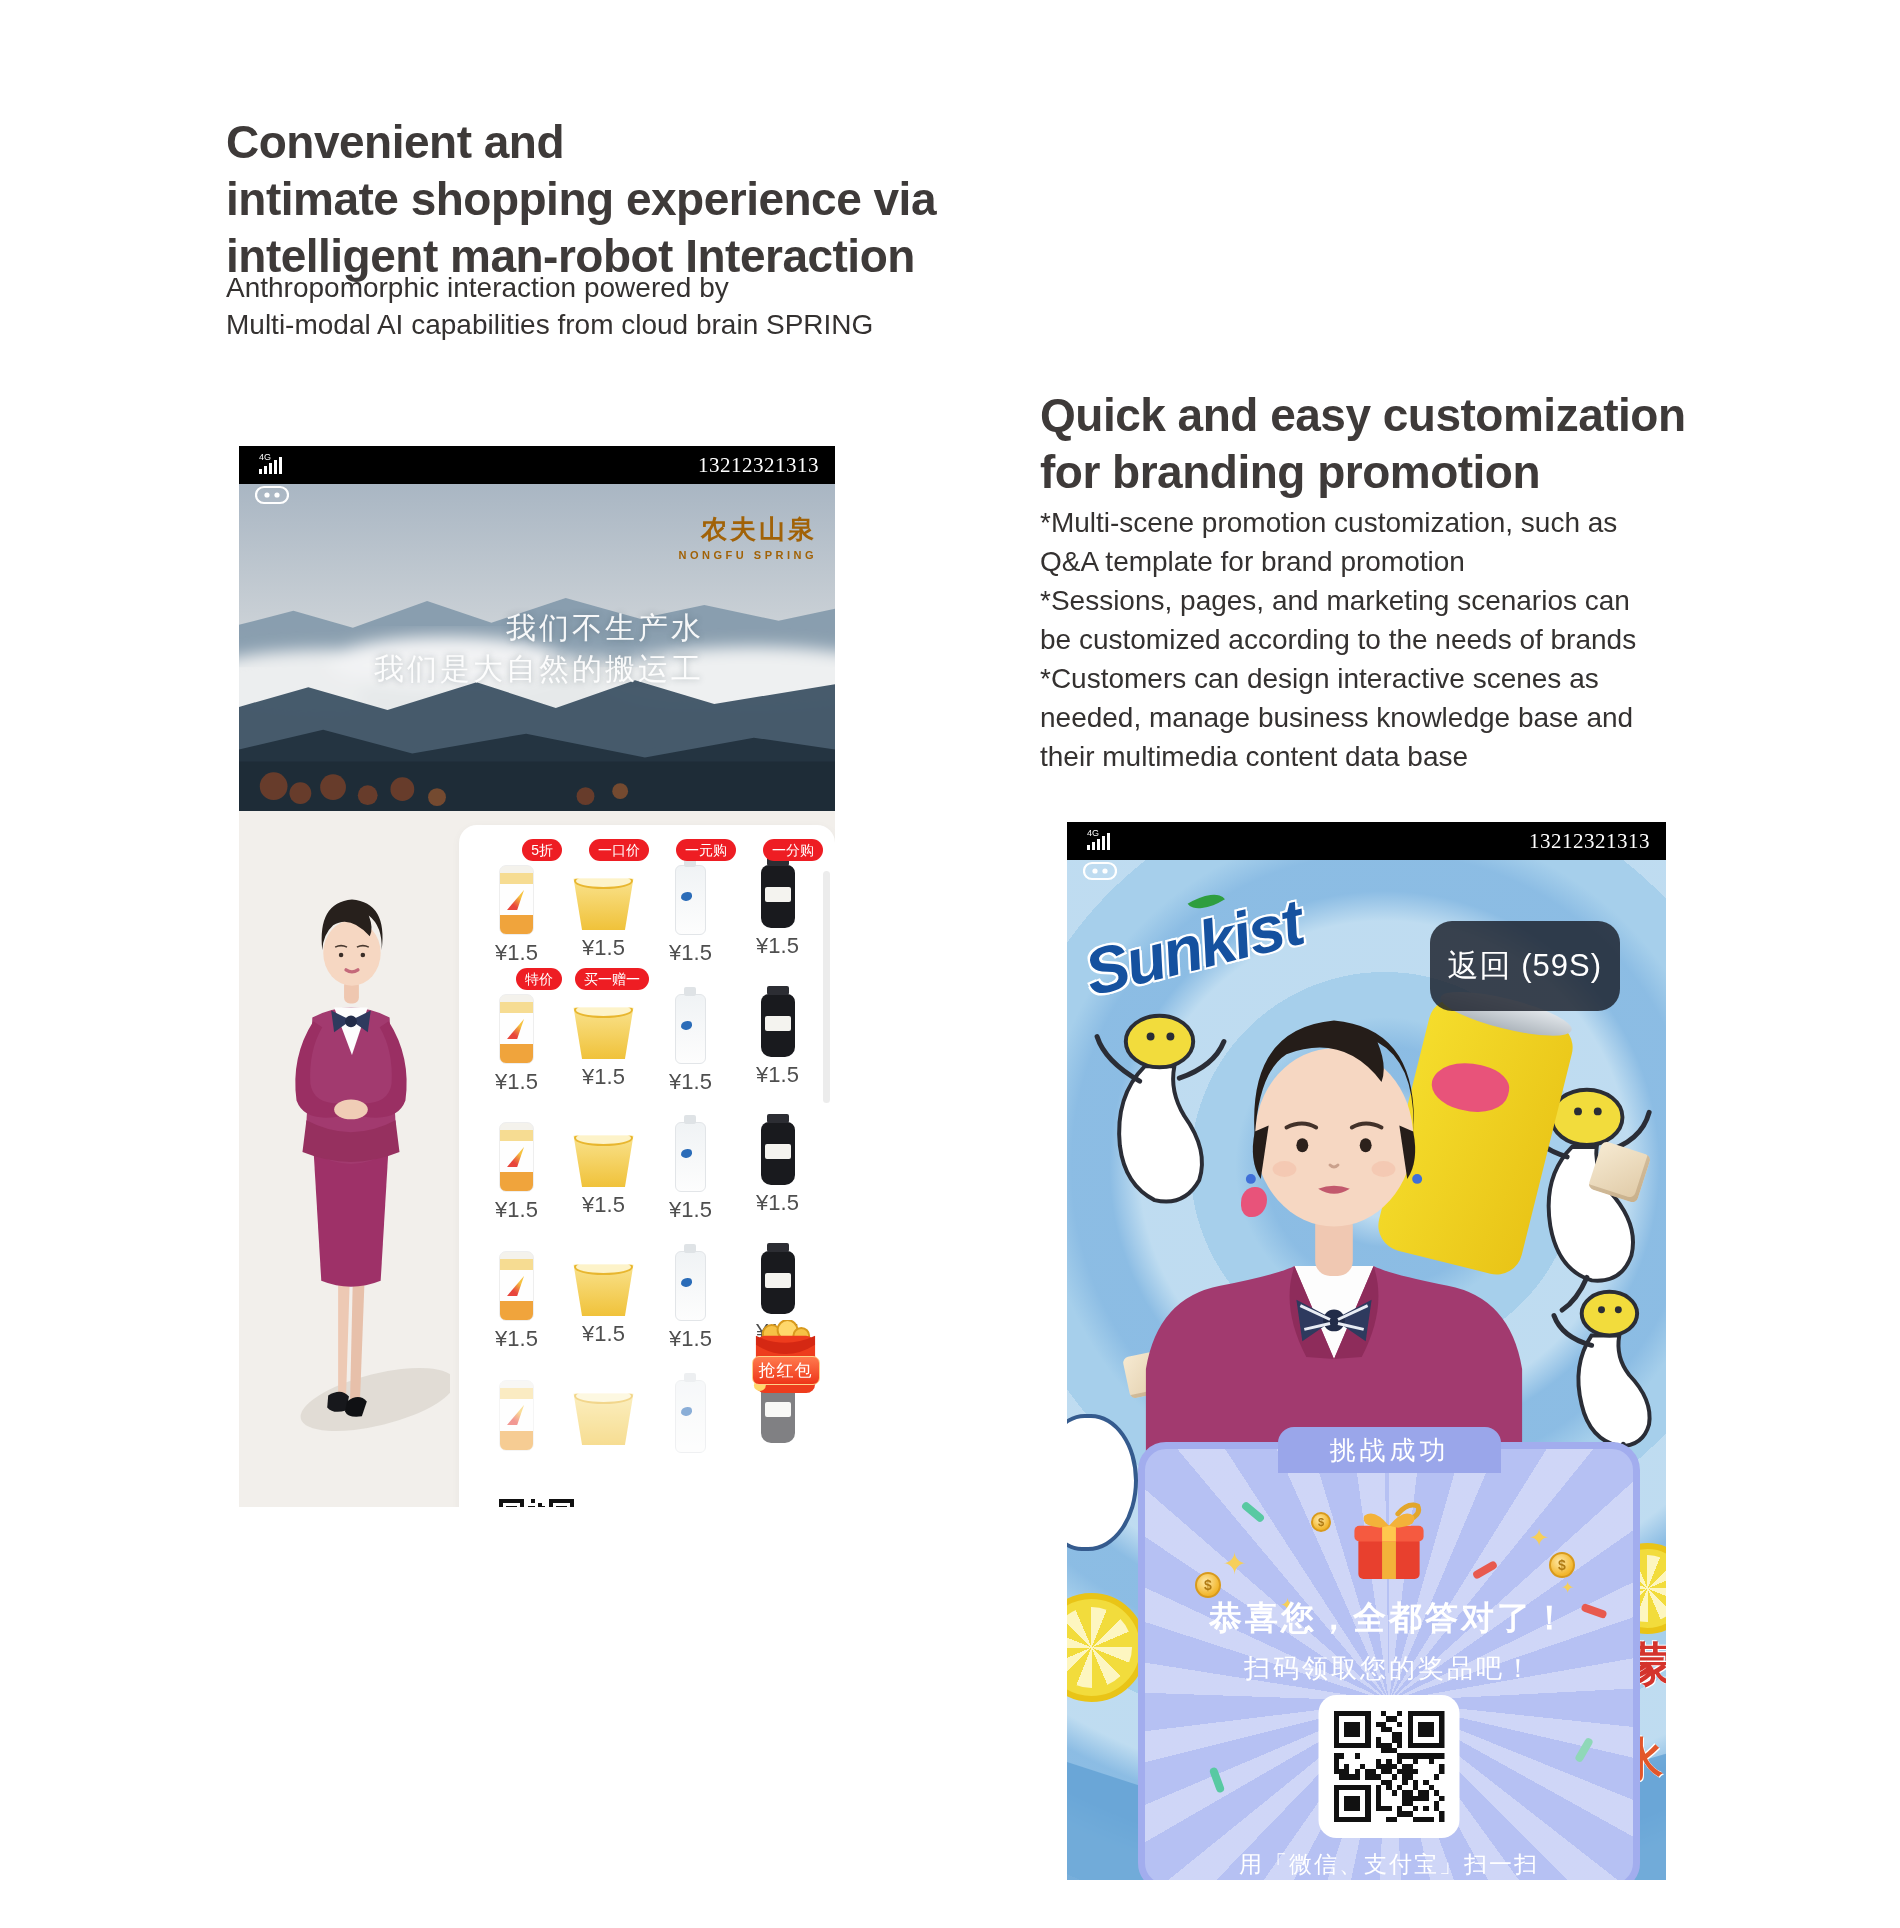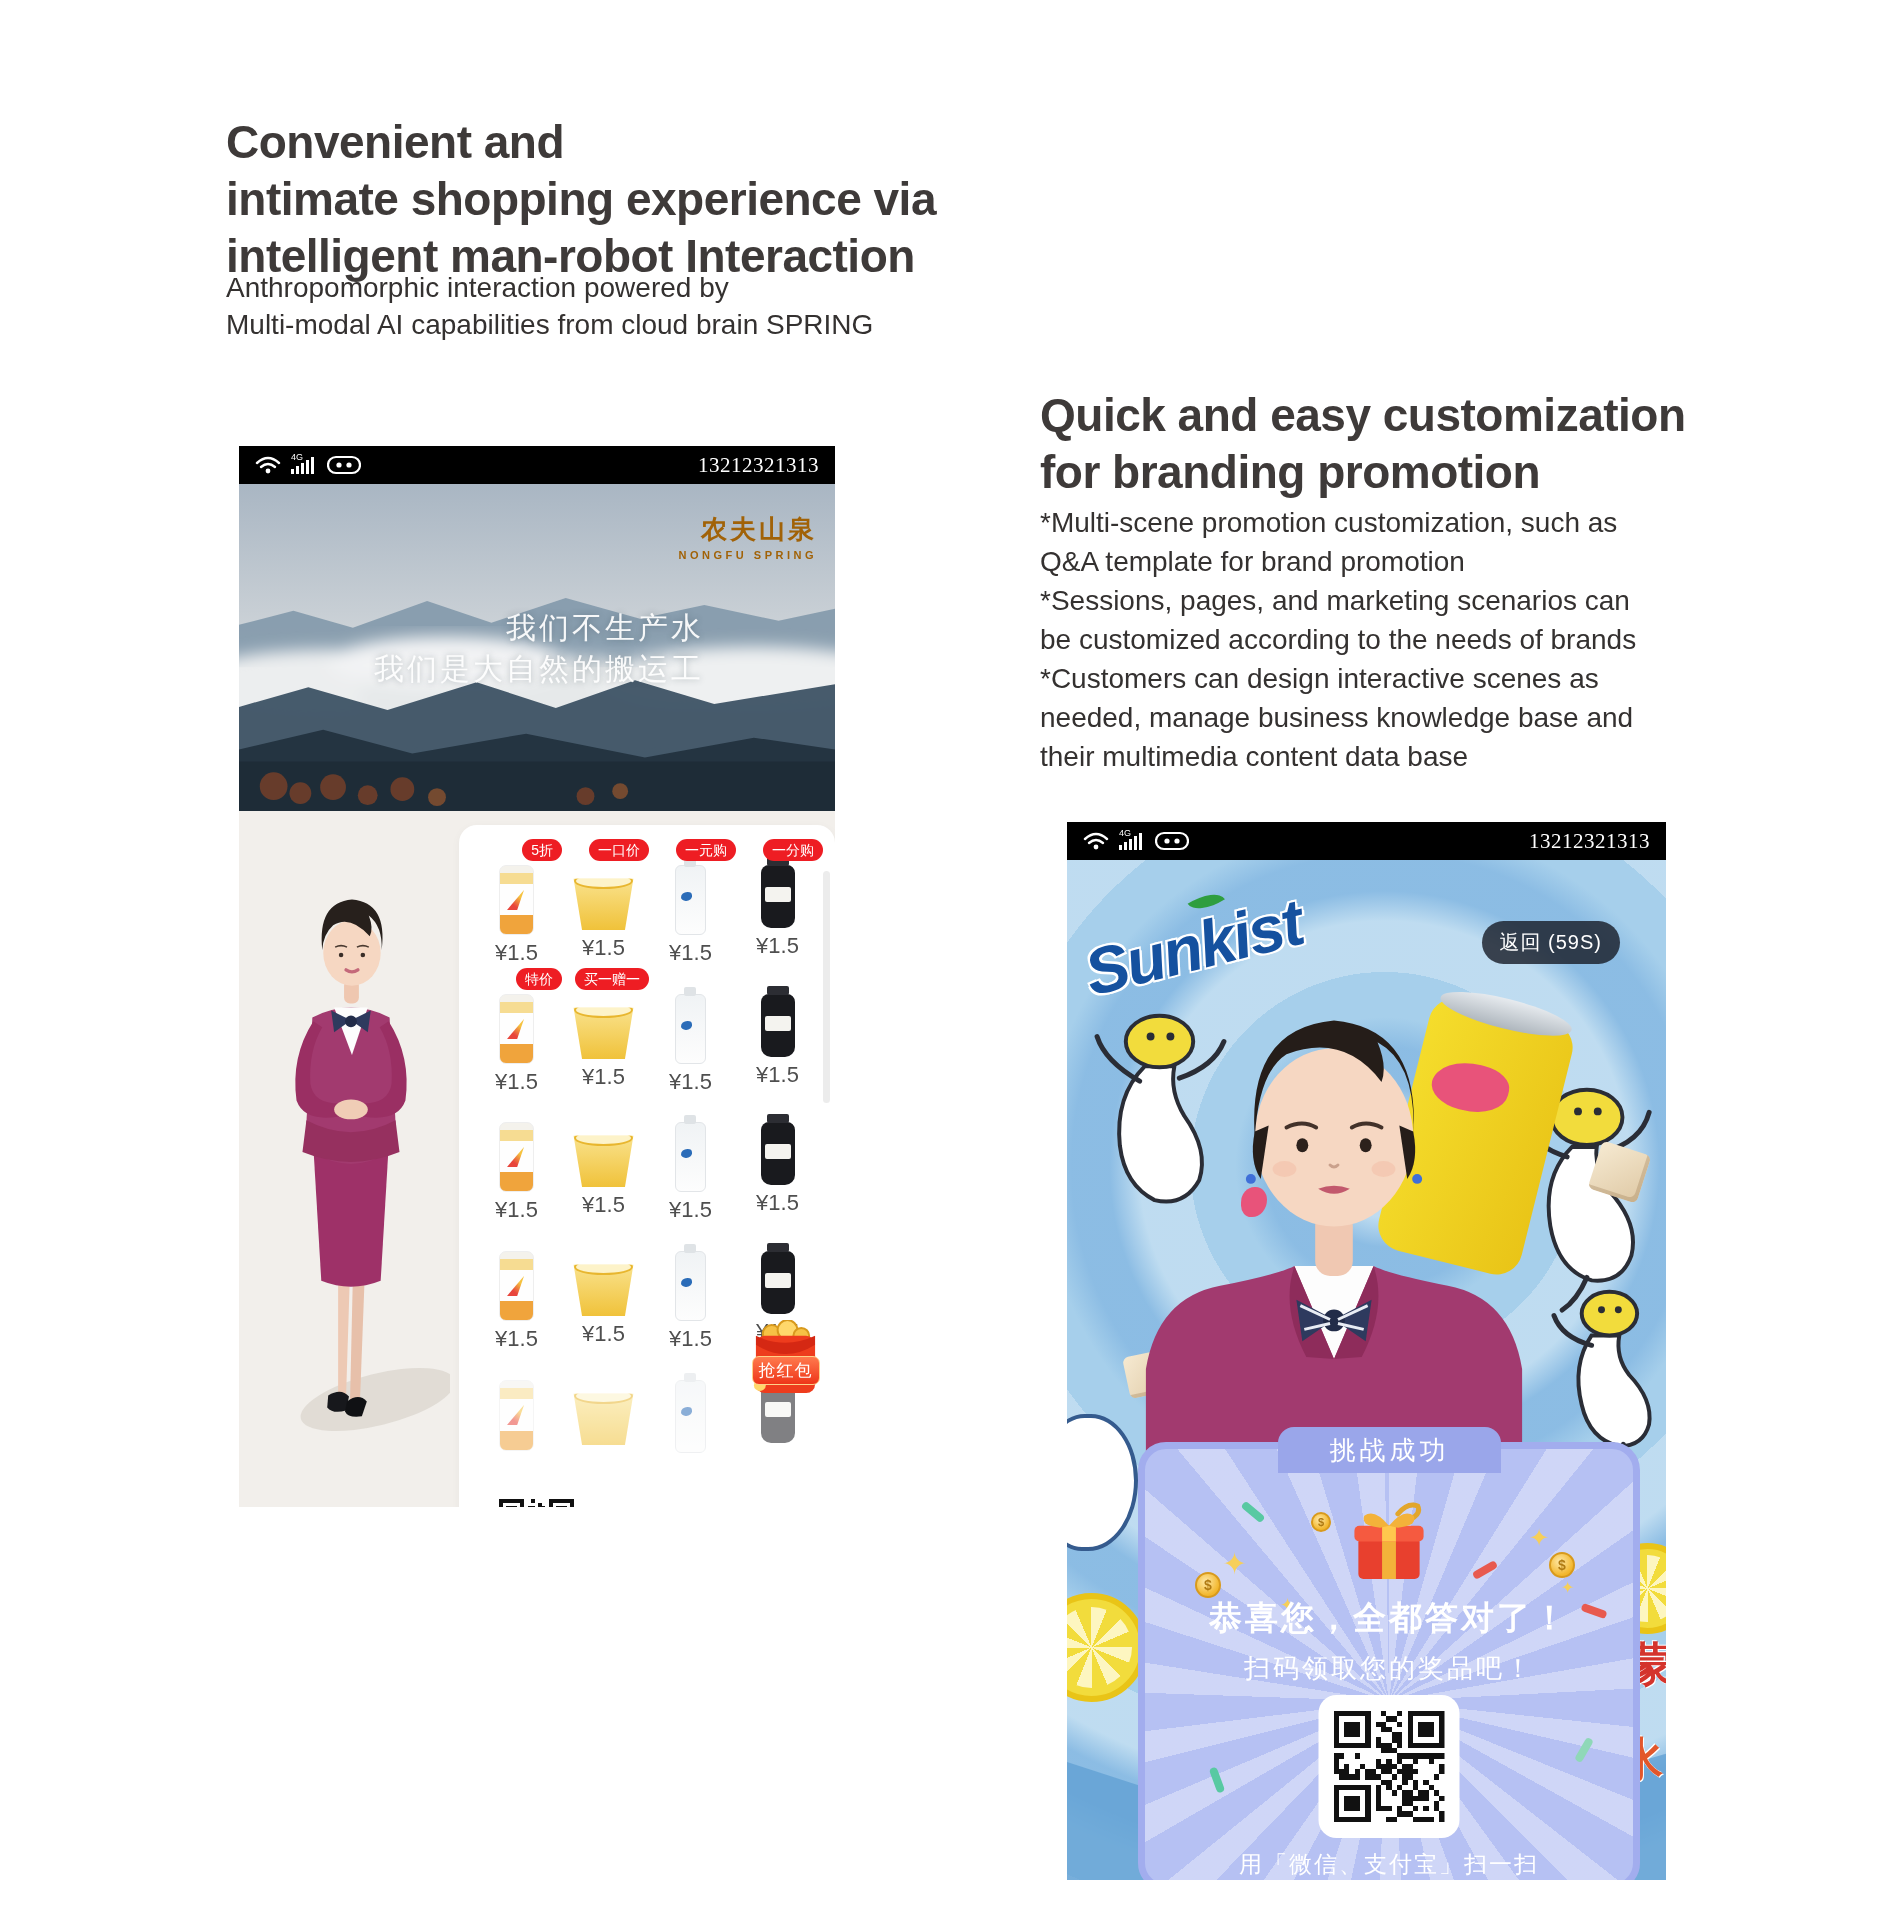--- a/index.html
+++ b/index.html
@@ -8,21 +8,21 @@
   .abs{position:absolute;}
   .h1{position:absolute;font-size:46px;line-height:57px;font-weight:700;color:#3e3a39;
       white-space:pre-line;letter-spacing:-0.5px;}
   .sub{position:absolute;font-size:28px;line-height:37px;color:#343130;white-space:pre-line;margin:0;}
   .bullets{position:absolute;font-size:28px;line-height:39px;color:#343130;white-space:pre-line;margin:0;}
 
   
   .phone{position:absolute;overflow:hidden;background:#f2efeb;}
   .statusbar{position:absolute;left:0;top:0;right:0;height:38px;background:#000;display:flex;
              align-items:center;padding:0 16px;box-sizing:border-box;color:#fff;z-index:30;}
-  .sb-icons{display:flex;align-items:center;gap:10px;}
+  .sb-icons{display:flex;align-items:center;gap:10px;flex-direction:column;}
   .sb-4g{position:relative;width:26px;height:20px;}
   .sb-4g .g{position:absolute;top:-2px;left:0;font-size:9px;line-height:9px;color:#fff;}
   .snum{margin-left:auto;font-family:"Liberation Serif",serif;font-size:21px;letter-spacing:0.5px;}
 
   
   .hero{position:absolute;left:0;top:38px;width:596px;height:327px;overflow:hidden;}
   .hero svg{display:block;}
   .nf-logo{position:absolute;right:18px;top:28px;text-align:right;color:#a16207;}
   .nf-cn{font-size:26px;font-weight:700;letter-spacing:3px;}
   .nf-en{font-size:11px;letter-spacing:3.5px;font-weight:700;margin-top:2px;}
@@ -73,21 +73,21 @@
   .sk-body{position:absolute;left:0;top:38px;right:0;bottom:0;background-color:#a6cfeb;
      background-image:repeating-radial-gradient(circle at 53% 30%,rgba(255,255,255,.28) 0 51px,rgba(108,166,219,.45) 81px 119px,rgba(255,255,255,0) 149px 194px);
      overflow:hidden;}
   .corner{position:absolute;background:#5f9fd3;opacity:.75;}
   .sunkist-logo{position:absolute;left:16px;top:50px;transform:rotate(-14deg);
      color:#15519f;font-size:65px;font-weight:700;font-style:italic;letter-spacing:-2px;
      text-shadow:2px 2px 0 #fff,-2px 2px 0 #fff,2px -2px 0 #fff,-2px -2px 0 #fff;}
   .leaf{position:absolute;left:117px;top:-12px;width:34px;height:16px;background:#2f9e3f;
      border-radius:0 100% 0 100%;transform:rotate(-18deg);}
   .back-pill{position:absolute;right:46px;top:61px;background:rgba(26,30,42,.82);color:#fff;
-     font-size:20px;padding:8px 18px;border-radius:22px;letter-spacing:1px;}
+     font-size:31px;padding:24px 18px;border-radius:22px;letter-spacing:1px;}
   .can{position:absolute;left:335px;top:147px;width:147px;height:259px;border-radius:26px;
      background:linear-gradient(100deg,#f5dd2c,#e9c417);transform:rotate(14deg);}
   .can::before{content:"";position:absolute;left:6px;top:-12px;width:135px;height:30px;border-radius:50%;
      background:linear-gradient(180deg,#e7ebef,#aeb6bd);}
   .can::after{content:"";position:absolute;left:18px;top:59px;width:77px;height:48px;background:#e8537a;
      border-radius:60% 40% 55% 45%;}
   .splash{position:absolute;border-radius:55% 45% 60% 40%;background:#e8537a;}
   .sugar{position:absolute;background:linear-gradient(135deg,#f6ead2,#dfc9a5);border-radius:6px;
      box-shadow:inset -4px -4px 0 rgba(160,130,90,.35);}
   .slice{position:absolute;border-radius:50%;background:#f2dc3c;border:6px solid #e9c417;box-sizing:border-box;}

